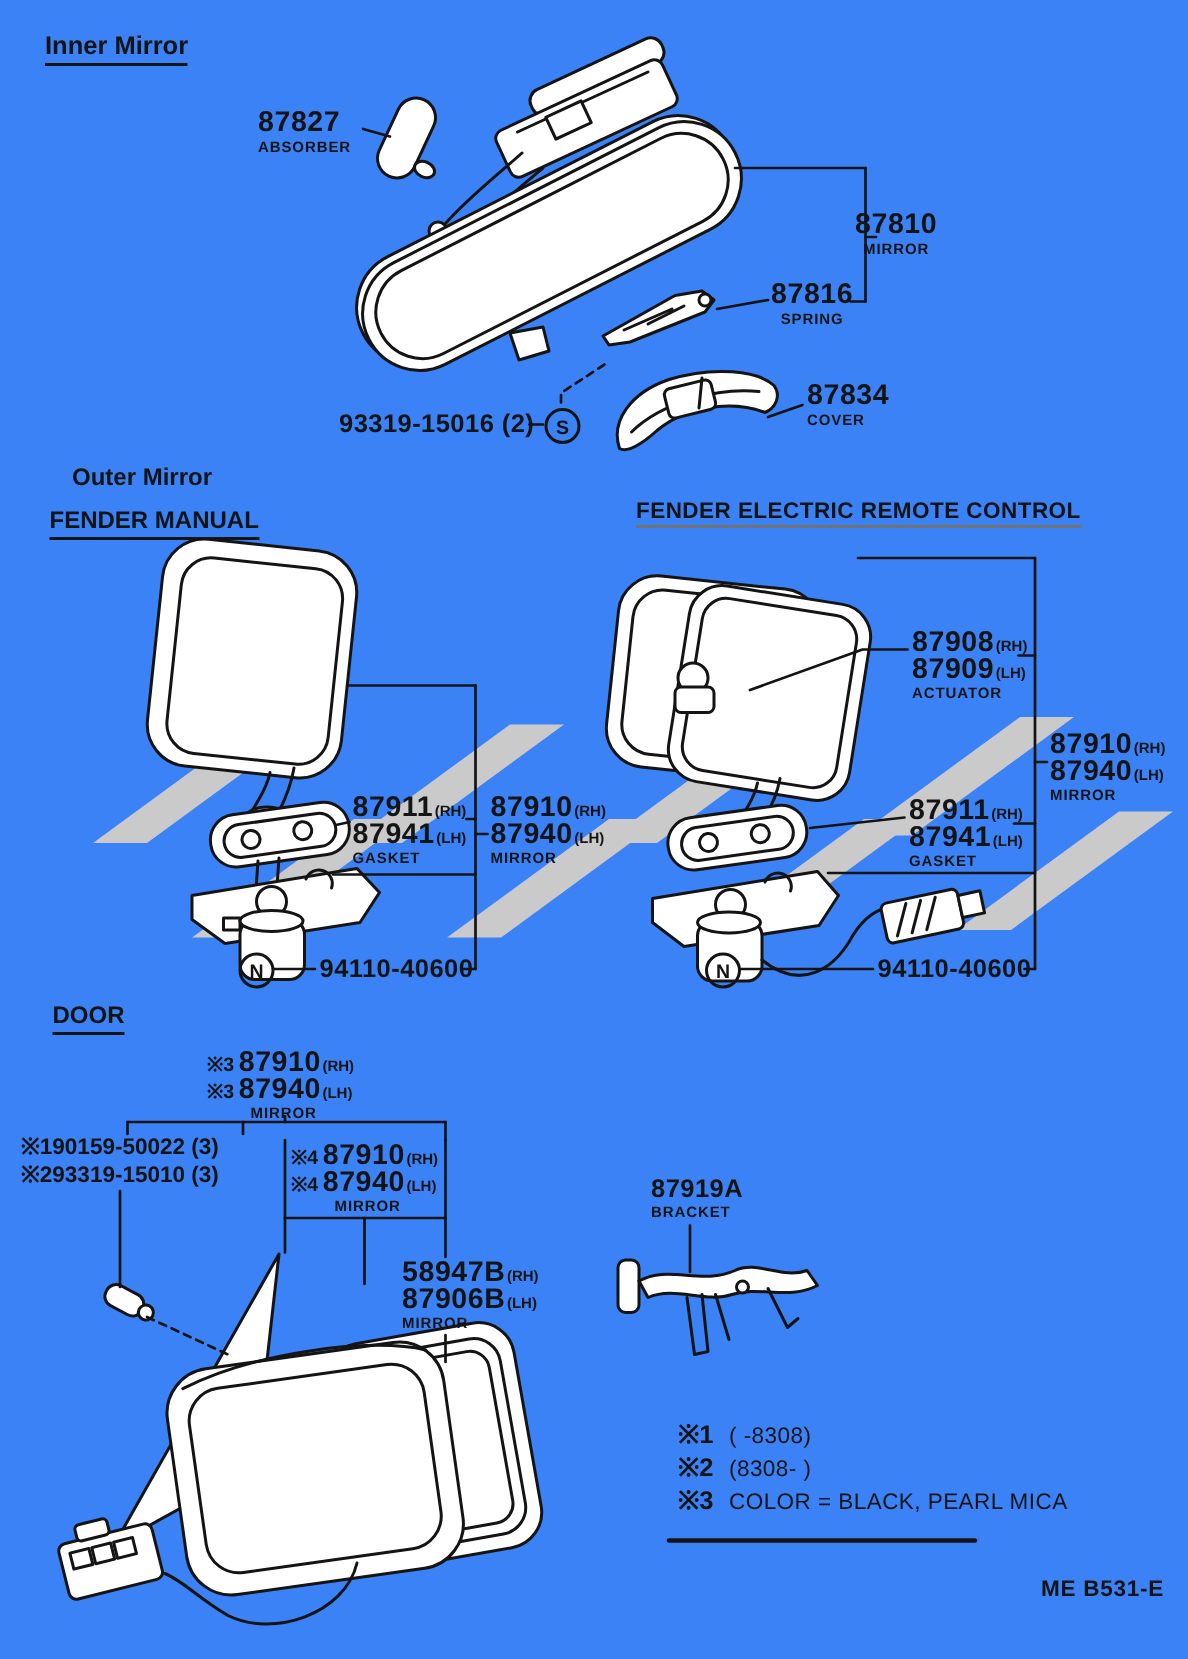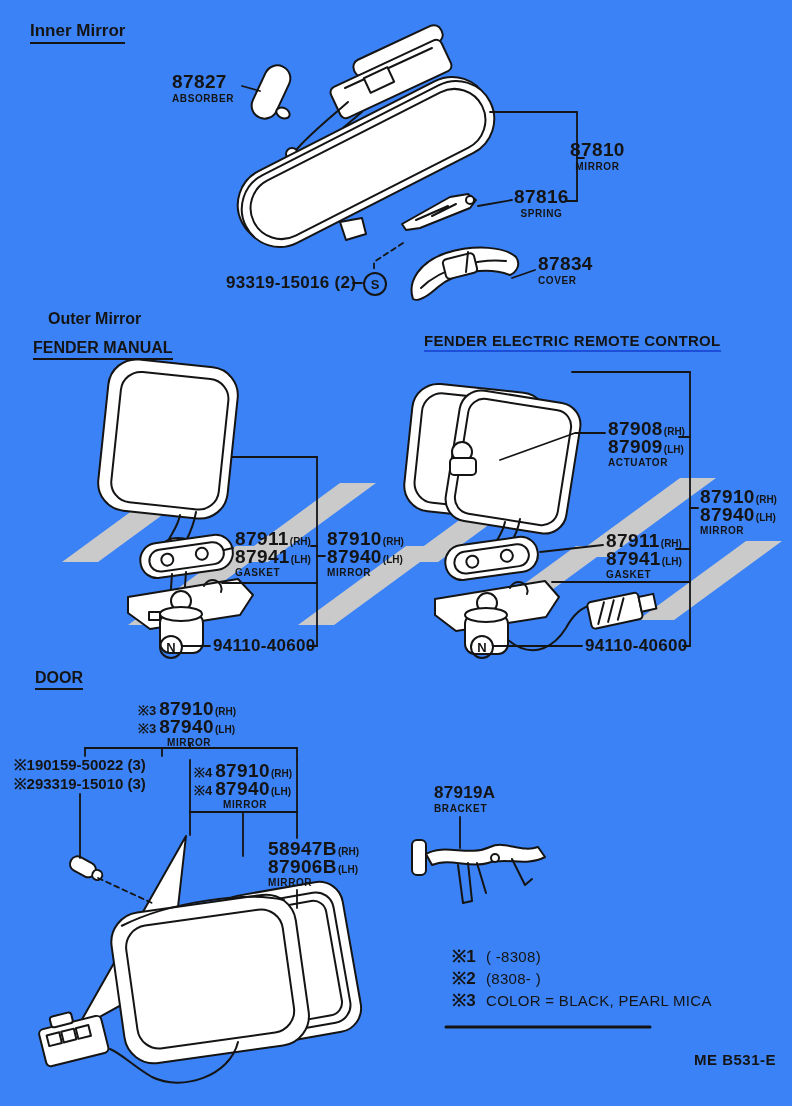--- a/index.html
+++ b/index.html
@@ -3,21 +3,21 @@
 <meta charset="utf-8">
 <style>
   html,body{margin:0;padding:0;background:#ffffff;}
   #page{position:relative;width:792px;height:1106px;background:#3b82f6;overflow:hidden;
         font-family:"Liberation Sans",sans-serif;color:#141414;}
   svg{position:absolute;left:0;top:0;}
   .lbl{position:absolute;white-space:nowrap;line-height:1;}
   .h1{font-size:17px;font-weight:bold;border-bottom:2px solid #141414;padding-bottom:3px;}
   .h2{font-size:16px;font-weight:bold;}
   .h2u{font-size:16px;font-weight:bold;border-bottom:2px solid #141414;padding-bottom:2px;}
-  .h3u{font-size:15px;font-weight:bold;border-bottom:2px solid #1d4ed8;padding-bottom:2px;letter-spacing:.3px;}
+  .h3u{font-size:15px;font-weight:bold;border-bottom:2px solid #737373;padding-bottom:2px;letter-spacing:.3px;}
   .num{font-size:19px;font-weight:bold;letter-spacing:.4px;}
   .num2{font-size:17px;font-weight:bold;letter-spacing:.3px;}
   .suf{font-size:10px;font-weight:bold;margin-left:1px;}
   .pname{font-size:10px;font-weight:bold;letter-spacing:.6px;margin-top:3px;}
   .pre{font-size:13px;font-weight:bold;margin-right:3px;}
   .row{display:flex;align-items:baseline;height:18px;}
   .sym{position:absolute;width:20px;height:20px;border:2px solid #141414;border-radius:50%;
        font-size:13px;font-weight:bold;display:flex;align-items:center;justify-content:center;}
   .note-mark{display:inline-block;width:34px;font-size:17px;font-weight:bold;}
   .note-text{font-size:15px;font-weight:normal;letter-spacing:.3px;}

